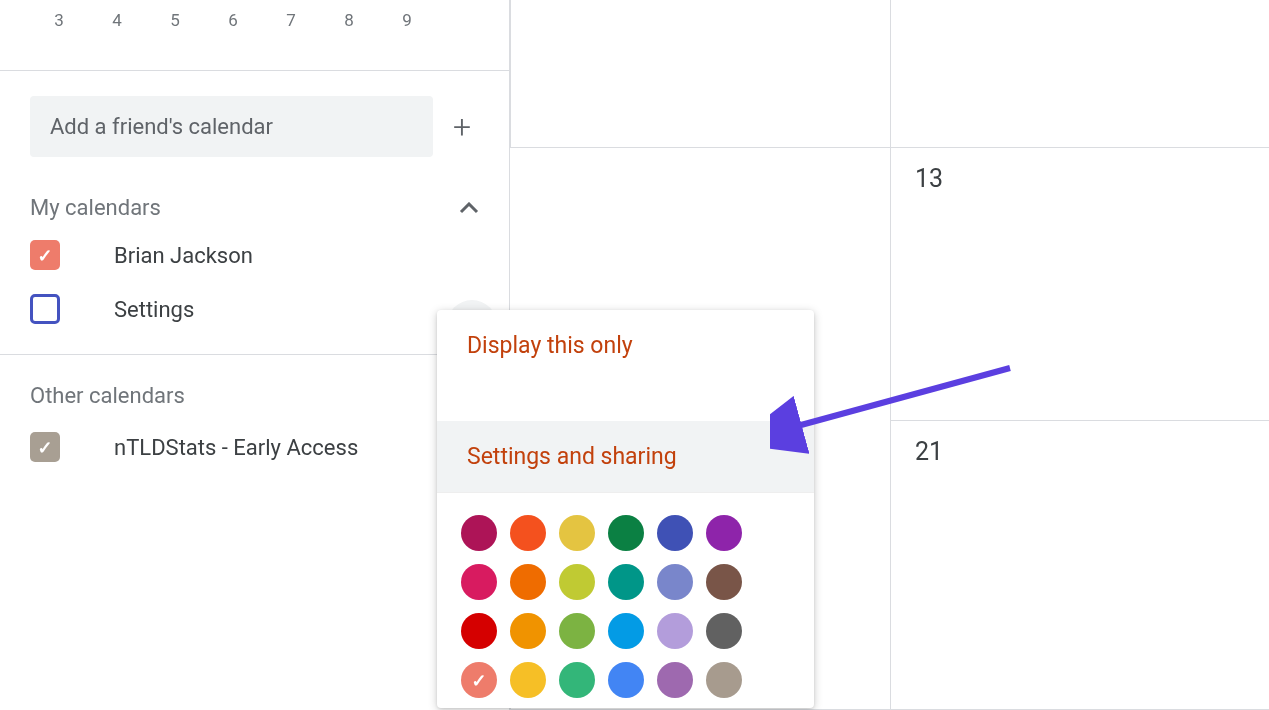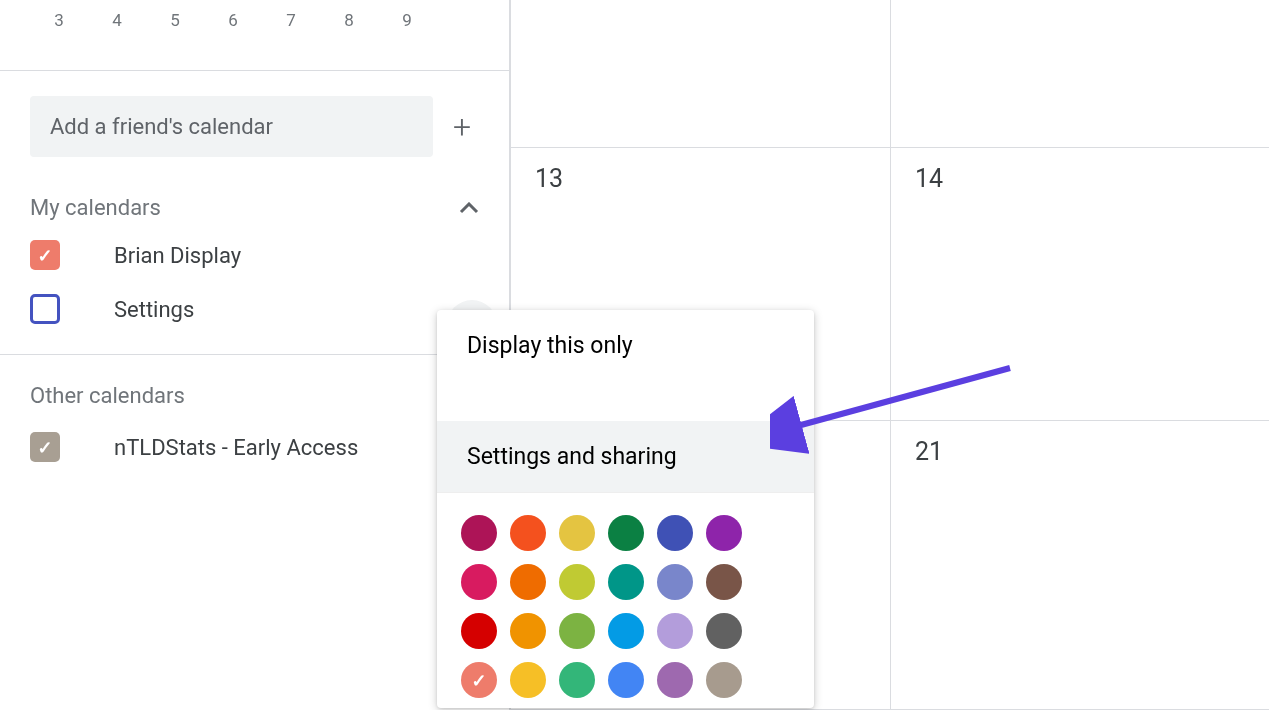--- a/index.html
+++ b/index.html
@@ -33,21 +33,21 @@
     .calendar-grid { position: absolute; left: 510px; top: 0; width: 759px; height: 100%; }
     .grid-cell { position: absolute; border-bottom: 1px solid #dadce0; border-left: 1px solid #dadce0; padding: 16px 0 0 24px; font-size: 25px; color: #3c4043; }
     .cell-1 { left: 0; top: 0; width: 380px; height: 148px; }
     .cell-2 { left: 380px; top: 0; width: 379px; height: 148px; }
     .cell-3 { left: 0; top: 148px; width: 380px; height: 273px; }
     .cell-4 { left: 380px; top: 148px; width: 379px; height: 273px; }
     .cell-5 { left: 0; top: 421px; width: 380px; height: 289px; }
     .cell-6 { left: 380px; top: 421px; width: 379px; height: 289px; }
     
     .context-menu { position: absolute; left: 437px; top: 310px; width: 377px; background: #fff; box-shadow: 0 2px 10px rgba(0,0,0,0.2), 0 1px 3px rgba(0,0,0,0.1); border-radius: 4px; z-index: 100; }
-    .menu-item { padding: 22px 30px; font-size: 23px; color: #000000; cursor: pointer; }
+    .menu-item { padding: 22px 30px; font-size: 23px; color: #c2410c; cursor: pointer; }
     .menu-item.highlighted { background: #f1f3f4; margin-top: 40px; }
     .menu-divider { border-top: 1px solid #eee; }
     
     .color-grid { padding: 22px 24px 10px 24px; display: flex; flex-wrap: wrap; gap: 13px; }
     .color-dot { width: 36px; height: 36px; border-radius: 50%; cursor: pointer; display: flex; align-items: center; justify-content: center; }
     .color-dot .check { color: #fff; font-size: 18px; font-weight: bold; }
     
     .more-icon-placeholder { position: absolute; left: 447px; top: 300px; width: 50px; height: 50px; border-radius: 50%; background: #f1f3f4; z-index: 50; }
     
     .annotation-arrow { position: absolute; left: 770px; top: 358px; z-index: 200; pointer-events: none; }
@@ -79,21 +79,21 @@
       <svg width="20" height="12" viewBox="0 0 20 12">
           <path d="M2 10 L10 2 L18 10" stroke="#5f6368" stroke-width="3" fill="none"></path>
         </svg>
     </span>
   </div>
 
   <div class="calendar-item">
     <div class="checkbox checked" style="background:#ee7c6b">
       <span class="checkmark">✓</span>
     </div>
-    <span class="calendar-label">Brian Display</span>
+    <span class="calendar-label">Brian Jackson</span>
   </div>
 
   <div class="calendar-item">
     <div class="checkbox unchecked" style="border-color:#4453c0"></div>
     <span class="calendar-label">Settings</span>
   </div>
 
   <div class="sidebar-divider" style="margin-top:18px"></div>
 
   <div class="other-section-title">Other calendars</div>
@@ -102,22 +102,21 @@
     <div class="checkbox checked" style="background:#a89f93">
       <span class="checkmark">✓</span>
     </div>
     <span class="calendar-label" style="white-space:nowrap;overflow:hidden">nTLDStats - Early Access</span>
   </div>
 </div>
 
 <div class="calendar-grid">
   <div class="grid-cell cell-1"></div>
   <div class="grid-cell cell-2"></div>
-  <div class="grid-cell cell-3">13</div>
-  <div class="grid-cell cell-4">14</div>
+  <div class="grid-cell cell-4">13</div>
   <div class="grid-cell cell-5"></div>
   <div class="grid-cell cell-6">21</div>
 </div>
 
 <div class="more-icon-placeholder"></div>
 
 <div class="context-menu">
   <div class="menu-item">Display this only</div>
   <div class="menu-item highlighted">Settings and sharing</div>
   <div class="menu-divider"></div>

